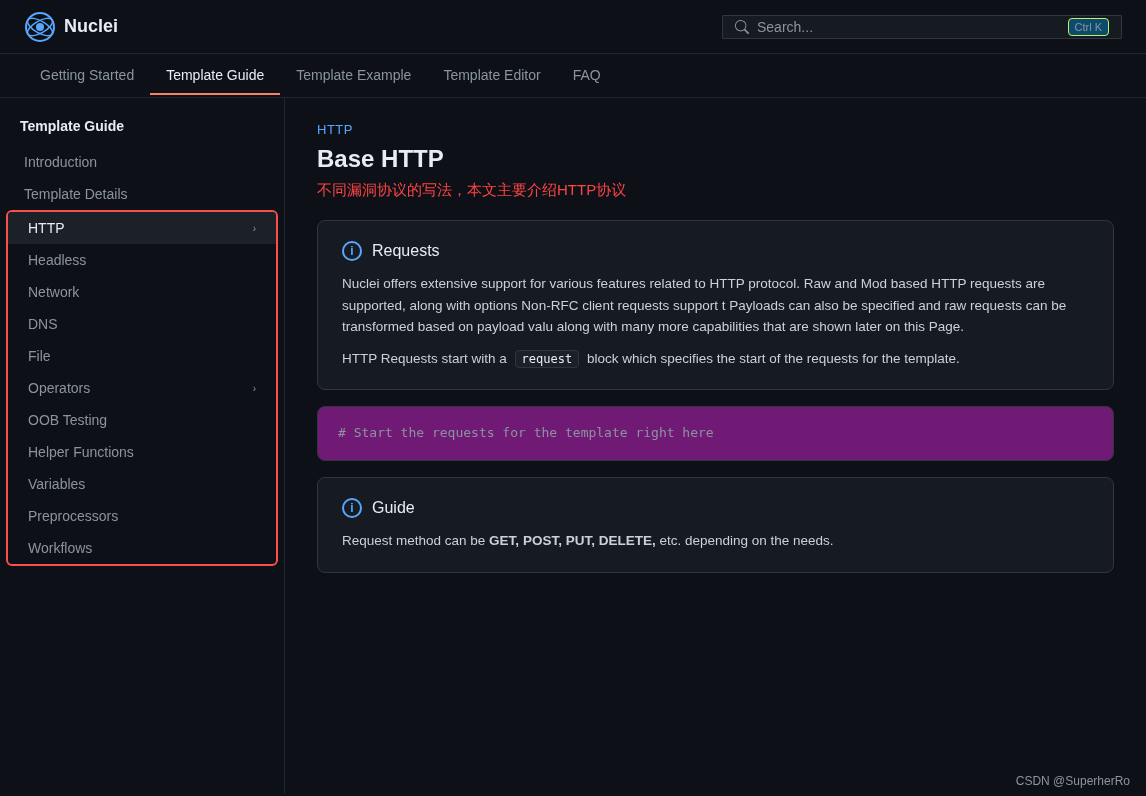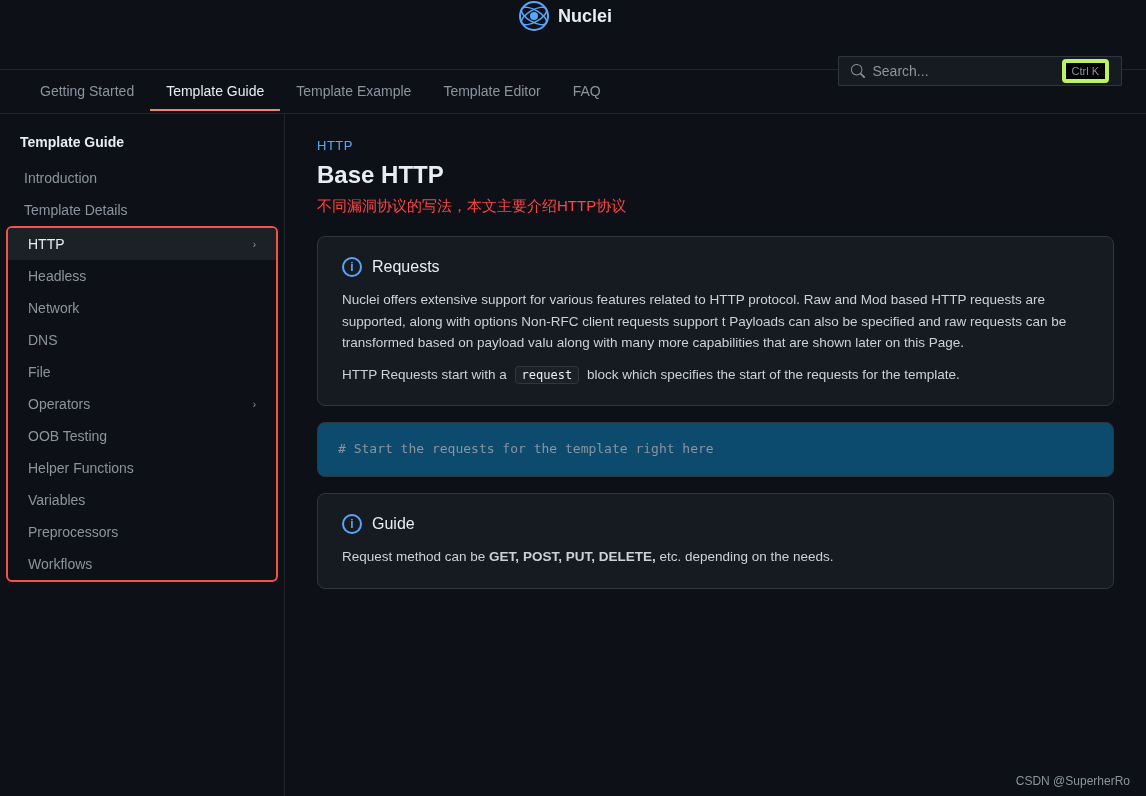--- a/index.html
+++ b/index.html
@@ -13,23 +13,22 @@
       overflow: hidden;
     }
 
     
     .topbar {
       background: #0d1117;
       border-bottom: 1px solid #21262d;
       display: flex;
       align-items: center;
       padding: 0 24px;
-      height: 70px;
+      height: 54px;
       gap: 24px;
-      flex-direction: column;
     }
     .logo {
       display: flex;
       align-items: center;
       gap: 8px;
       font-size: 18px;
       font-weight: 600;
       color: #e6edf3;
       margin-right: 16px;
     }
@@ -52,22 +51,22 @@
     .search-bar input {
       background: transparent;
       border: none;
       color: #8b949e;
       font-size: 14px;
       outline: none;
       flex: 1;
     }
     .search-bar input::placeholder { color: #8b949e; }
     .kbd {
-      background: #000000;
-      border: 4px solid #bef264;
+      background: #0c4a6e;
+      border: 1px solid #bef264;
       border-radius: 4px;
       color: #8b949e;
       font-size: 11px;
       padding: 2px 6px;
     }
 
     
     .nav-tabs {
       display: flex;
       align-items: center;
@@ -195,21 +194,21 @@
       border: 1px solid #30363d;
       border-radius: 4px;
       padding: 1px 6px;
       font-family: 'SFMono-Regular', Consolas, monospace;
       font-size: 12px;
       color: #e6edf3;
     }
 
     
     .code-block {
-      background: #0c4a6e;
+      background: #701a75;
       border: 1px solid #30363d;
       border-radius: 8px;
       padding: 16px 20px;
       margin-bottom: 16px;
       font-family: 'SFMono-Regular', Consolas, monospace;
       font-size: 13px;
       line-height: 1.6;
     }
     .code-comment { color: #8b949e; }
     .code-key { color: #58a6ff; }

